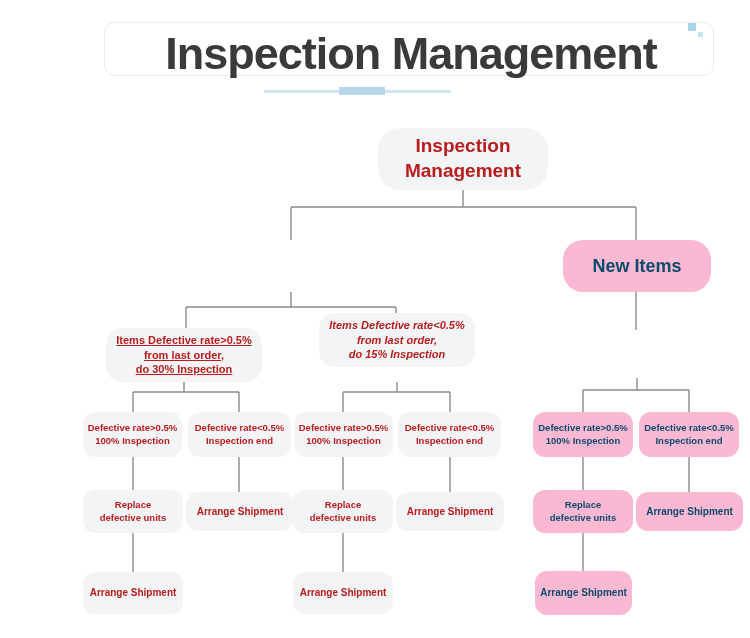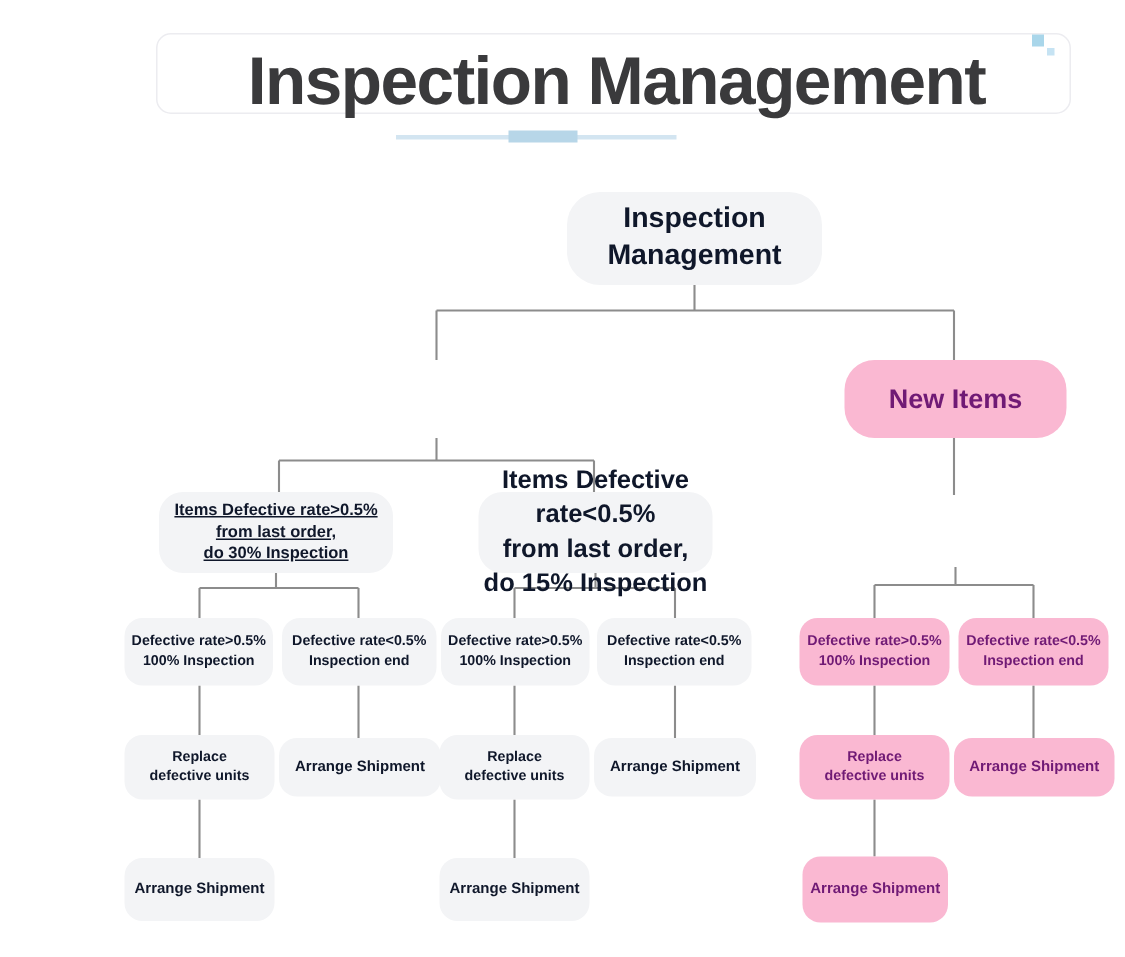--- a/index.html
+++ b/index.html
@@ -16,28 +16,28 @@
   .decor-sq1{position:absolute;left:652px;top:23px;width:8px;height:8px;background:#a9d6ea;}
   .decor-sq2{position:absolute;left:662px;top:32px;width:5px;height:5px;background:#c6e3f3;}
 
   
   .connectors{position:absolute;left:0;top:0;width:750px;height:638px;}
 
   
   .node{position:absolute;display:flex;align-items:center;justify-content:center;
     text-align:center;white-space:pre-line;border-radius:12px;line-height:1.35;
     font-weight:600;font-size:9.5px;}
-  .node.gray{background:#f3f4f6;color:#0f172a;}
-  .node.pink{background:#fab8d2;color:#701a75;}
+  .node.gray{background:#f3f4f6;color:#b91c1c;}
+  .node.pink{background:#fab8d2;color:#0c4a6e;}
 
   .n-root{left:342px;top:128px;width:170px;height:62px;font-size:19px;font-weight:700;border-radius:22px;line-height:1.3;}
   .n-repeat{left:185px;top:240px;width:140px;height:52px;font-size:18px;font-weight:700;border-radius:20px;}
   .n-new{left:527px;top:240px;width:148px;height:52px;font-size:18px;font-weight:700;border-radius:20px;}
   .n-rhigh{left:70px;top:328px;width:156px;height:54px;font-size:11px;border-radius:16px;text-decoration:underline;}
-  .n-rlow{left:283px;top:328px;width:156px;height:54px;font-size:17px;border-radius:16px;}
+  .n-rlow{left:283px;top:313px;width:156px;height:54px;font-size:11px;border-radius:16px;font-style:italic;}
   .n-ninsp{left:527px;top:330px;width:148px;height:48px;font-size:12px;border-radius:16px;}
   .n-a1{left:47px;top:412px;width:99px;height:45px;}
   .n-a2{left:152px;top:412px;width:103px;height:45px;}
   .n-b1{left:258px;top:412px;width:99px;height:45px;}
   .n-b2{left:362px;top:412px;width:103px;height:45px;}
   .n-c1{left:497px;top:412px;width:100px;height:45px;}
   .n-c2{left:603px;top:412px;width:100px;height:45px;}
   .n-ar{left:47px;top:490px;width:100px;height:43px;}
   .n-aa{left:150px;top:492px;width:108px;height:39px;font-size:10px;}
   .n-br{left:257px;top:490px;width:100px;height:43px;}

